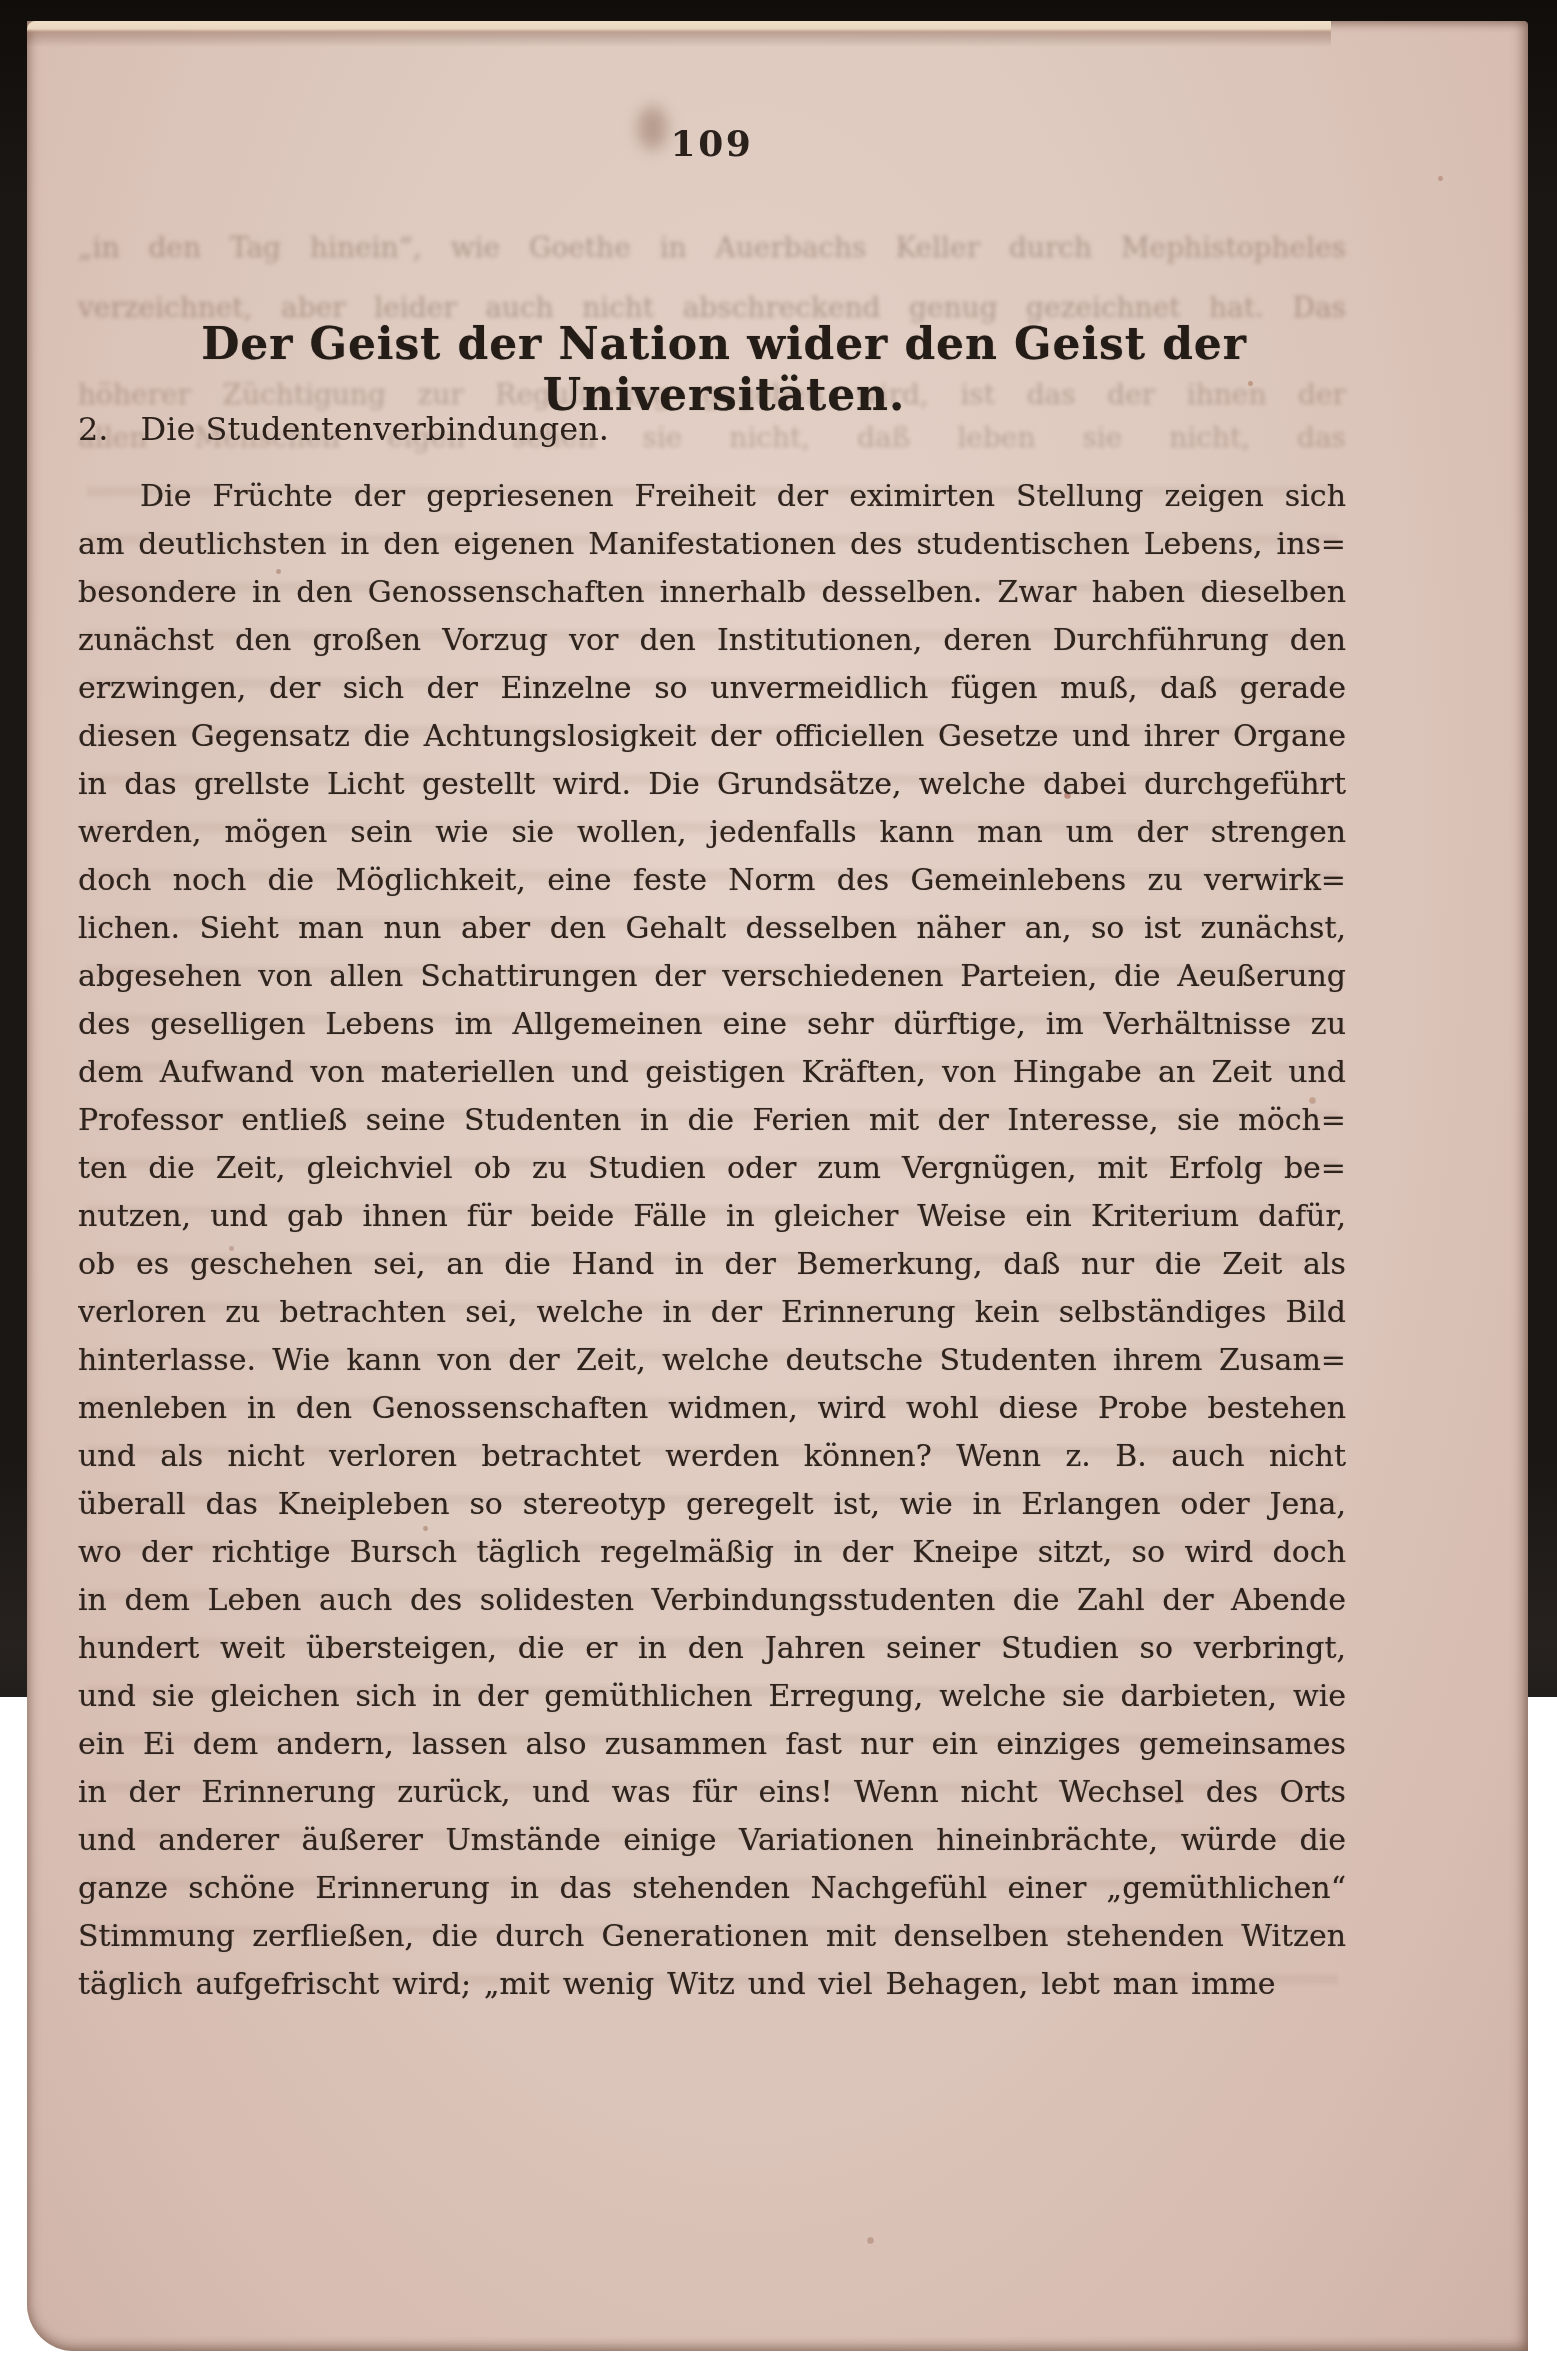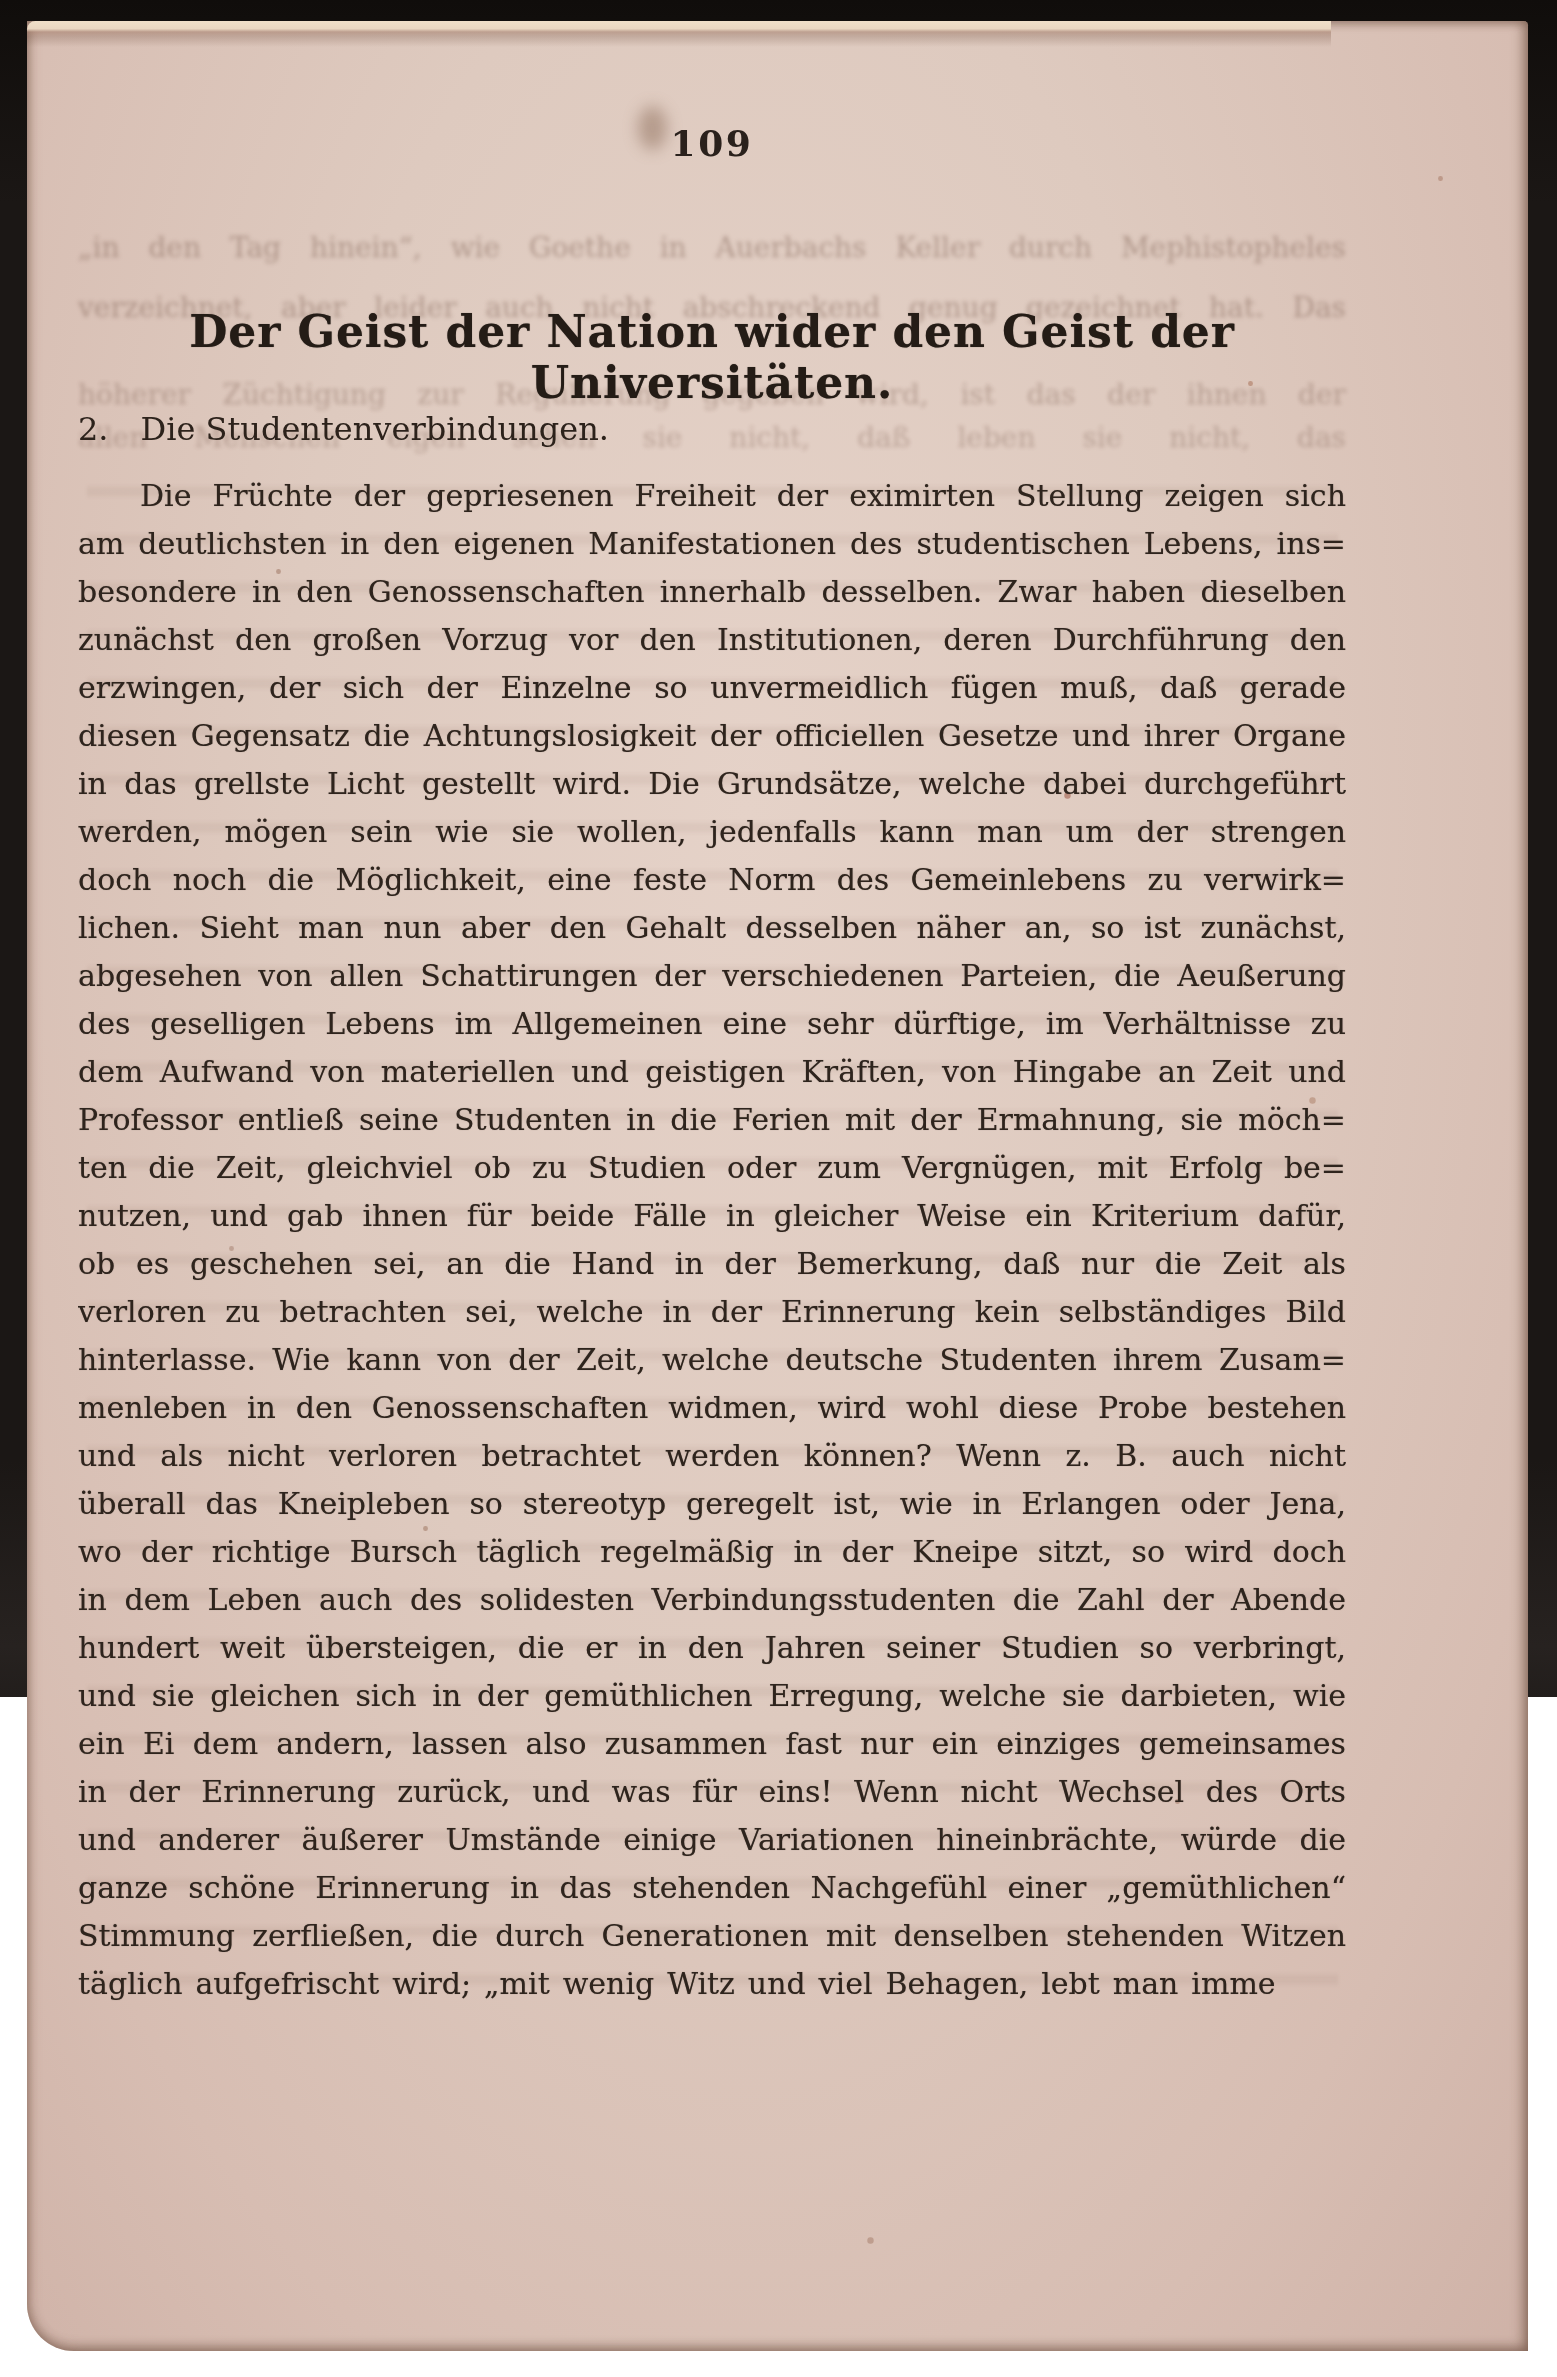--- a/index.html
+++ b/index.html
@@ -57,21 +57,21 @@
     filter: blur(2.2px);
     text-align: justify; text-align-last: justify;
     z-index: 1;
     height: 38px; overflow: hidden;
   }
   .bleed-0 { top: 210px; }
   .bleed-1 { top: 270px; }
   .bleed-2 { top: 357px; opacity: .85; }
   .bleed-3 { top: 400px; opacity: .8; }
   .title {
-    position: absolute; top: 285px; left: 0; width: 100%; margin: 0;
+    position: absolute; top: 285px; left: 0; width: 100%; margin: 12px;
     text-align: center;
     font-size: 44px; font-weight: bold;
     color: #241c16;
     letter-spacing: 0.9px;
     z-index: 2;
     text-shadow: 0 0 0.9px rgba(36, 28, 22, 0.55);
   }
   .subtitle {
     position: absolute; top: 389px; left: 0; width: 100%;
     text-align: left;
@@ -151,21 +151,21 @@
           <div class="line">zunächst den großen Vorzug vor den Institutionen, deren Durchführung den</div>
           <div class="line">erzwingen, der sich der Einzelne so unvermeidlich fügen muß, daß gerade durch</div>
           <div class="line">diesen Gegensatz die Achtungslosigkeit der officiellen Gesetze und ihrer Organe</div>
           <div class="line">in das grellste Licht gestellt wird. Die Grundsätze, welche dabei durchgeführt</div>
           <div class="line">werden, mögen sein wie sie wollen, jedenfalls kann man um der strengen</div>
           <div class="line">doch noch die Möglichkeit, eine feste Norm des Gemeinlebens zu verwirk=</div>
           <div class="line">lichen. Sieht man nun aber den Gehalt desselben näher an, so ist zunächst,</div>
           <div class="line">abgesehen von allen Schattirungen der verschiedenen Parteien, die Aeußerung</div>
           <div class="line">des geselligen Lebens im Allgemeinen eine sehr dürftige, im Verhältnisse zu</div>
           <div class="line">dem Aufwand von materiellen und geistigen Kräften, von Hingabe an Zeit und</div>
-          <div class="line">Professor entließ seine Studenten in die Ferien mit der Ermahnung, sie möch=</div>
+          <div class="line">Professor entließ seine Studenten in die Ferien mit der Interesse, sie möch=</div>
           <div class="line">ten die Zeit, gleichviel ob zu Studien oder zum Vergnügen, mit Erfolg be=</div>
           <div class="line">nutzen, und gab ihnen für beide Fälle in gleicher Weise ein Kriterium dafür,</div>
           <div class="line">ob es geschehen sei, an die Hand in der Bemerkung, daß nur die Zeit als</div>
           <div class="line">verloren zu betrachten sei, welche in der Erinnerung kein selbständiges Bild</div>
           <div class="line">hinterlasse. Wie kann von der Zeit, welche deutsche Studenten ihrem Zusam=</div>
           <div class="line">menleben in den Genossenschaften widmen, wird wohl diese Probe bestehen</div>
           <div class="line">und als nicht verloren betrachtet werden können? Wenn z. B. auch nicht</div>
           <div class="line">überall das Kneipleben so stereotyp geregelt ist, wie in Erlangen oder Jena,</div>
           <div class="line">wo der richtige Bursch täglich regelmäßig in der Kneipe sitzt, so wird doch</div>
           <div class="line">in dem Leben auch des solidesten Verbindungsstudenten die Zahl der Abende</div>

